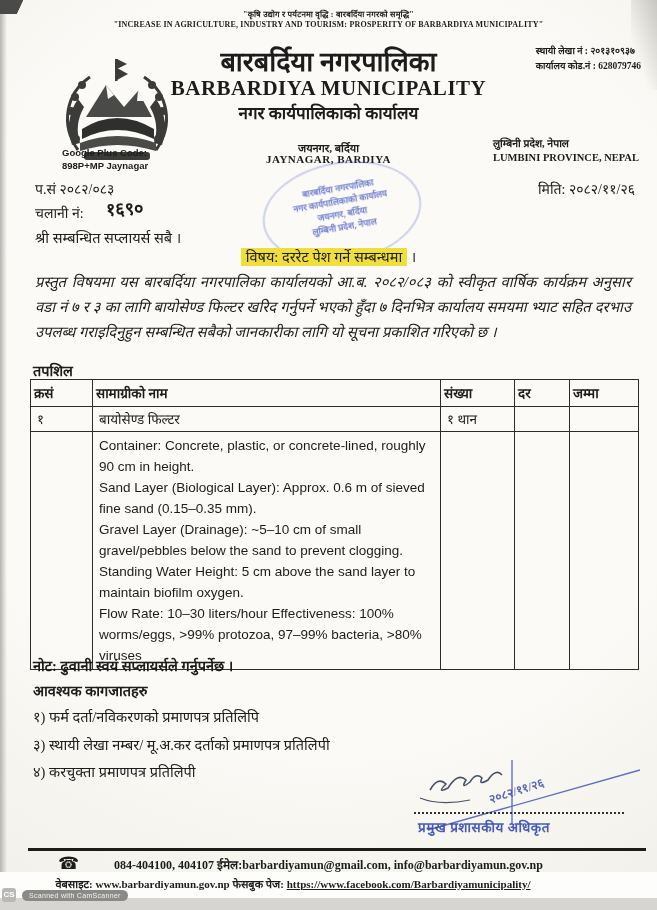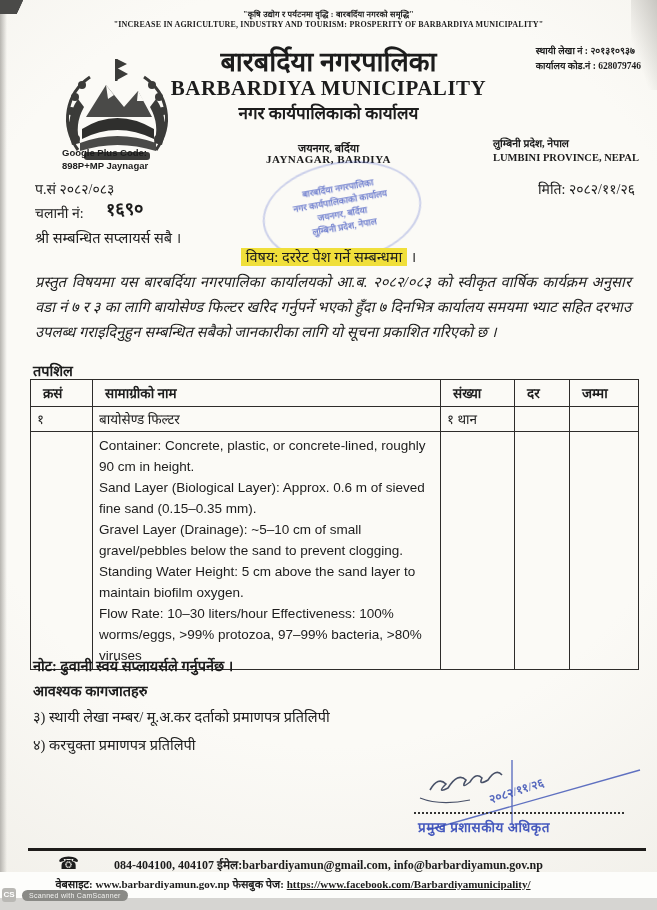--- a/index.html
+++ b/index.html
@@ -39,21 +39,21 @@
   .chalani-no{left:106px;top:196px;font-size:18px;font-weight:bold;transform:rotate(-2deg);}
   .salutation{left:35px;top:227px;font-size:14.5px;}
   .subject-wrap{top:246px;}
   .subject-hl{background:#f0df3a;padding:1px 5px;font-size:14.5px;font-weight:normal;}
   .subject-end{font-size:14.5px;}
   .body-par{left:35px;top:270px;width:596px;font-size:14.8px;line-height:25px;text-align:justify;font-style:italic;}
   .tapshil{left:33px;top:360px;font-size:14.5px;font-weight:bold;}
 
   table.rate{position:absolute;left:30px;top:379px;border-collapse:collapse;table-layout:fixed;}
   table.rate td{border:1.6px solid #2e2c2a;vertical-align:top;padding:3px 6px;font-size:13.5px;}
-  table.rate .hdr td{font-weight:bold;padding:4px 12px;margin-left:10px;}
+  table.rate .hdr td{font-weight:bold;padding:4px 3px;margin-left:10px;}
   .specs-cell{font-family:"Liberation Sans","DejaVu Sans",sans-serif;font-size:12.6px;line-height:21px;}
   .spec-line{margin:0;}
 
   .note{left:33px;top:655px;font-size:14.5px;font-weight:bold;}
   .docs-title{left:33px;top:680px;font-size:14.5px;font-weight:bold;}
   .docs-list{left:33px;top:704px;font-size:14.5px;line-height:27.5px;}
 
   .stamp{left:262px;top:162px;width:160px;height:100px;border:2px solid rgba(72,92,200,.35);
          border-radius:50%;transform:rotate(-10deg);color:#4156c0;opacity:.75;
          font-size:9px;font-weight:bold;text-align:center;line-height:13px;padding-top:18px;
@@ -199,20 +199,21 @@
       <td></td>
       <td></td>
       <td></td>
     </tr>
   </tbody>
     </table>
 
   <div class="abs note">नोट: ढुवानी स्वयं सप्लायर्सले गर्नुपर्नेछ  ।</div>
   <div class="abs docs-title">आवश्यक कागजातहरु</div>
   <div class="abs docs-list" id="docs">
+      <div>१) फर्म दर्ता/नविकरणको प्रमाणपत्र प्रतिलिपि</div>
       <div>३) स्थायी लेखा नम्बर/ मू.अ.कर दर्ताको प्रमाणपत्र प्रतिलिपी</div>
       <div>४) करचुक्ता प्रमाणपत्र प्रतिलिपी</div>
     </div>
 
   <div class="abs sign-block">
     <svg width="250" height="100" viewBox="0 0 250 100" style="position:absolute;left:0;top:0">
       <g fill="none" stroke="#2a3550" stroke-width="1.6" opacity=".85">
         <path d="M30,38 q8,-14 16,-6 q-10,10 2,4 q10,-16 18,-8 q-6,10 4,2 q6,-10 12,-4 q-4,8 6,2 q8,-12 14,-5"></path>
         <path d="M20,46 q20,8 50,2" stroke-width="1.2"></path>
       </g>

